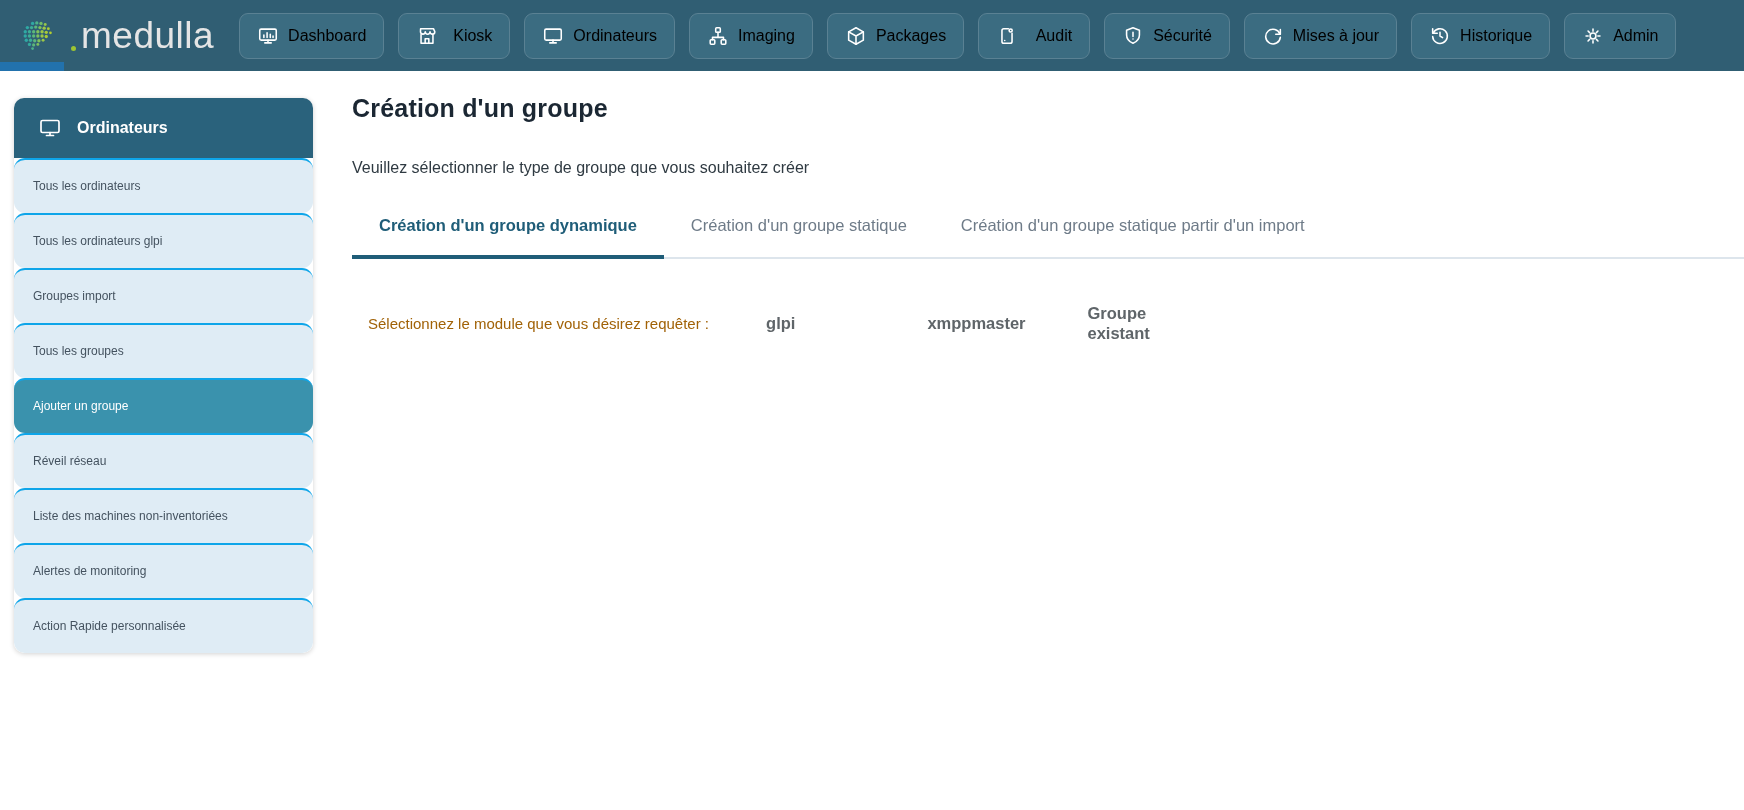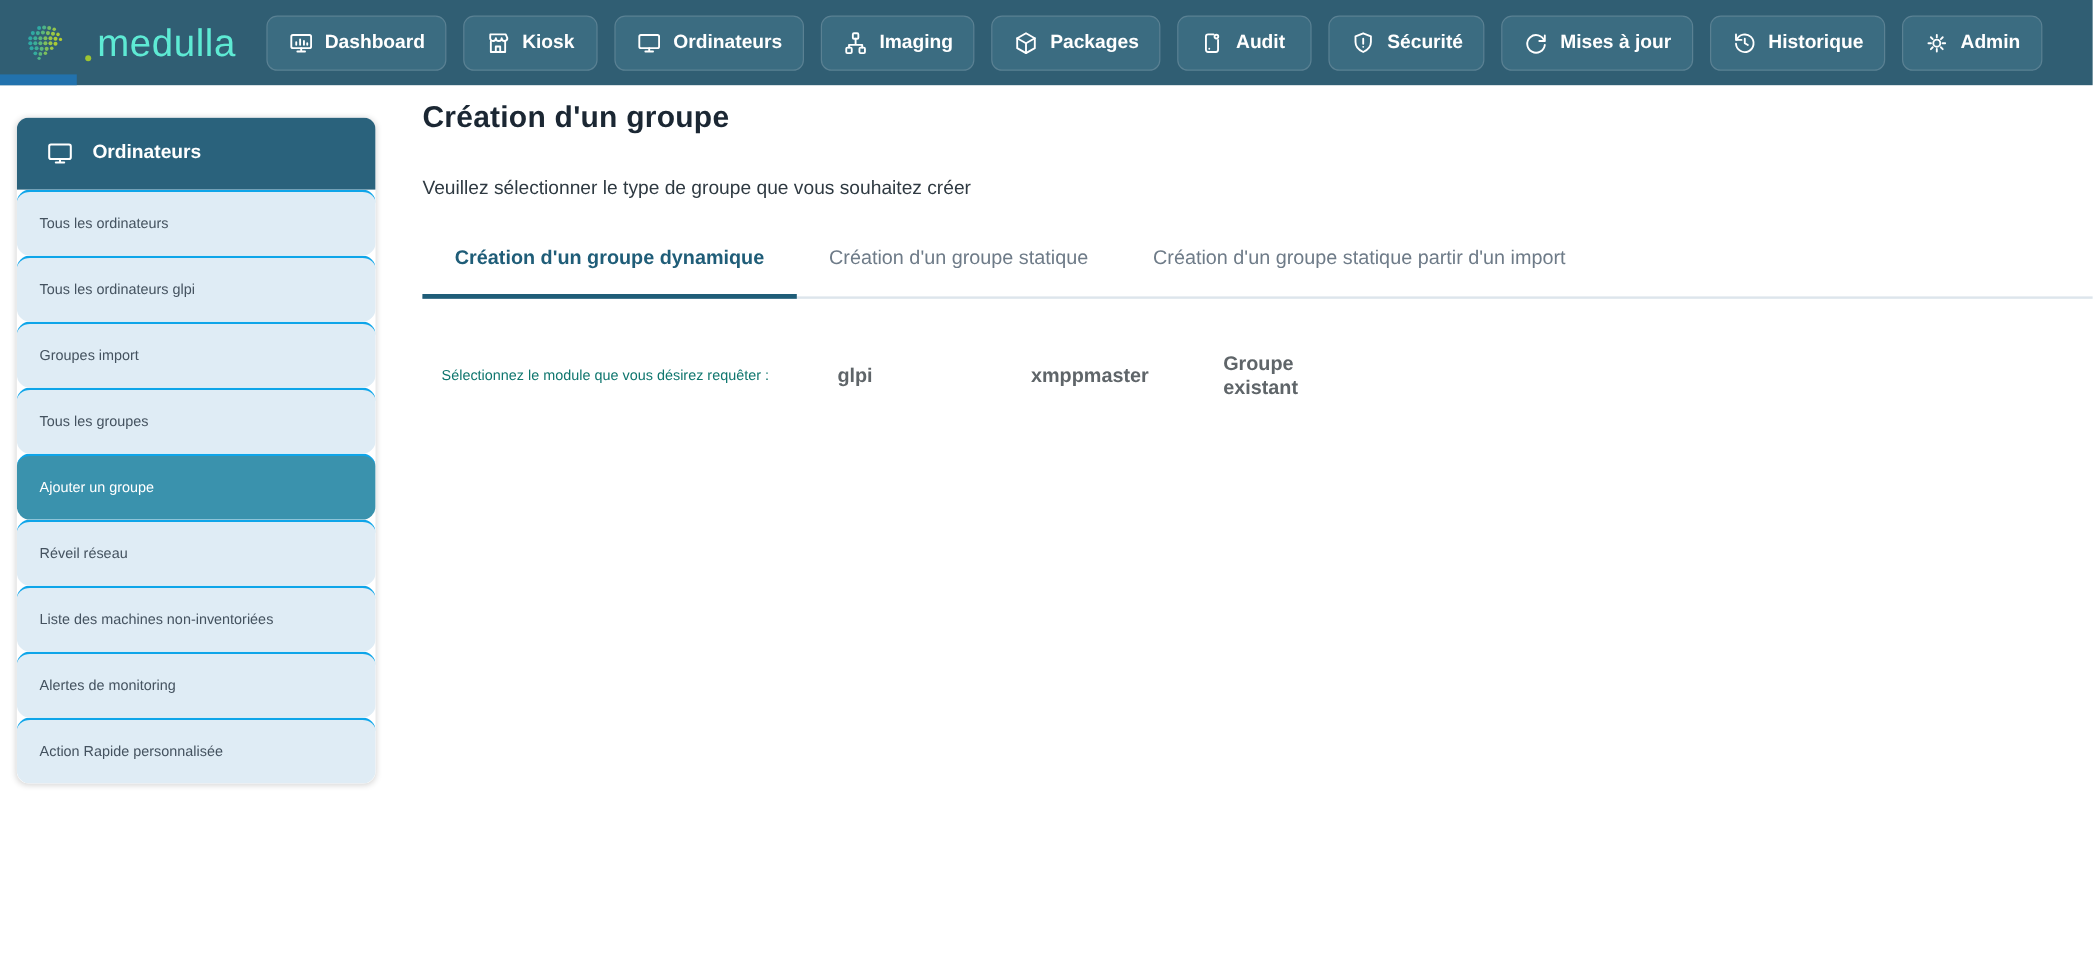--- a/index.html
+++ b/index.html
@@ -14,58 +14,58 @@
     width:1744px;height:810px;overflow:hidden;background:#ffffff;
     font-family:"Liberation Sans",sans-serif;position:relative;
   }
   
   .navbar{
     position:relative;height:71px;background:var(--navbar-bg);
     display:flex;align-items:center;padding:0 10px 0 20px;
   }
   .loading-bar{position:absolute;left:0;bottom:0;width:64px;height:9px;background:var(--accent-blue)}
   .logo{display:flex;align-items:center;gap:9px;margin-right:25px;flex:none}
-  .logo-text{color:#5eead4;font-size:32px;letter-spacing:.5px;font-weight:400;line-height:1}
+  .logo-text{color:#e5e5e5;font-size:37px;letter-spacing:.5px;font-weight:400;line-height:1}
   .logo-dot{width:5px;height:5px;border-radius:50%;background:#9dc432;align-self:flex-end;margin:0 -4px 3px 0}
   .nav-btn{
-    display:flex;align-items:center;justify-content:flex-start;gap:9px;flex:none;
+    display:flex;align-items:center;justify-content:space-between;gap:9px;flex:none;
     min-width:112px;height:46px;padding:0 17px;margin-right:14px;cursor:pointer;
     background:var(--navbar-btn-bg);border:1px solid var(--navbar-btn-border);border-radius:9px;
-    color:#ffffff;font-weight:bold;font-size:16px;font-family:"Liberation Sans",sans-serif;
+    color:#000000;font-weight:normal;font-size:16px;font-family:"Liberation Sans",sans-serif;
   }
   .nav-btn svg{width:22px;height:22px;flex:none}
   .ic{stroke:#fff;fill:none;stroke-width:1.7;stroke-linecap:round;stroke-linejoin:round}
   
   .sidebar{
     position:absolute;left:14px;top:98px;width:299px;border-radius:10px;overflow:hidden;
     box-shadow:0 1px 5px rgba(0,0,0,.18);
   }
   .sb-header{
     height:60px;background:var(--sidebar-header-bg);color:#fff;font-weight:bold;font-size:16px;
     display:flex;align-items:center;gap:15px;padding-left:24px;
   }
   .sb-header svg{width:24px;height:24px}
   .sb-item{
     background:var(--sidebar-item-bg);color:var(--sidebar-text);font-size:12px;line-height:21px;
     padding:16px 40px 16px 19px;border-top:2px solid #0ea5e9;cursor:pointer;border-radius:11px;
   }
   .sb-item:first-of-type{border-top:none}
   .sb-item.active{background:var(--sidebar-active-bg);color:#fff;font-weight:normal}
   
-  .main{position:absolute;left:352px;top:84px;right:0}
+  .main{position:absolute;left:352px;top:94px;right:0}
   .page-title{margin:0;font-size:25px;font-weight:bold;color:var(--text-dark);letter-spacing:.2px}
   .page-subtitle{margin:36px 0 0;font-size:16px;color:var(--text-body)}
   .tabs{display:flex;margin-top:27px;border-bottom:2px solid #dde5ec}
   .tab{
     padding:12px 27px 20px;font-size:16.5px;color:var(--tab-inactive);cursor:pointer;
     border-bottom:4px solid transparent;margin-bottom:-2px;white-space:nowrap;
   }
   .tab.active{color:var(--tab-active);font-weight:bold;border-bottom-color:var(--tab-active)}
   .module-row{display:flex;align-items:center;margin:44px 0 0 16px}
-  .module-prompt{font-size:12px;color:#0f766e}
+  .module-prompt{font-size:15px;color:#a16207}
   .module-option{font-size:16.5px;font-weight:bold;color:var(--option-gray);cursor:pointer;line-height:20px}
   .opt-1{margin-left:57px}
   .opt-2{margin-left:132px}
   .opt-3{margin-left:62px;width:66px}
 </style>
 </head>
 <body>
 
 <header class="navbar">
   <div class="logo">

